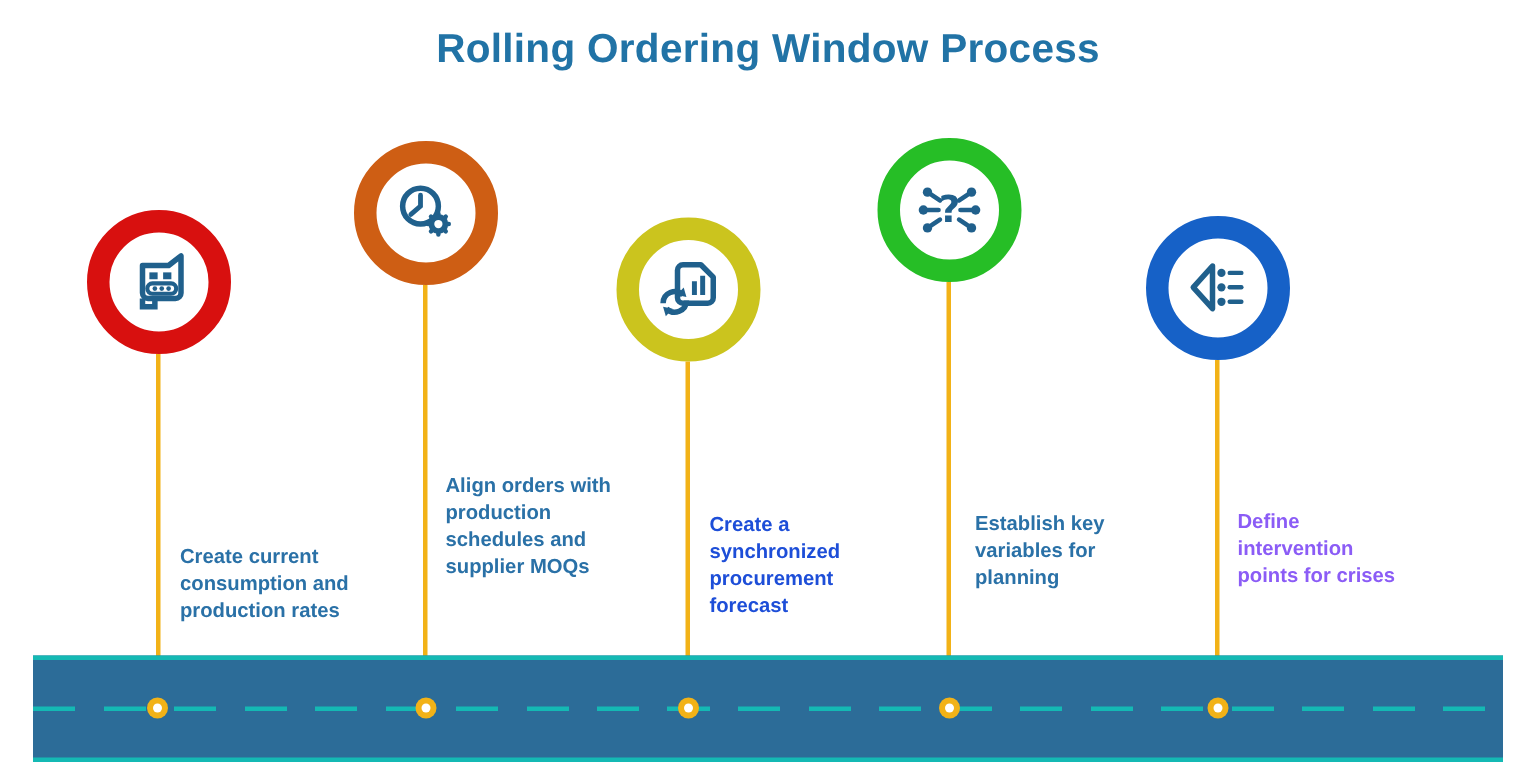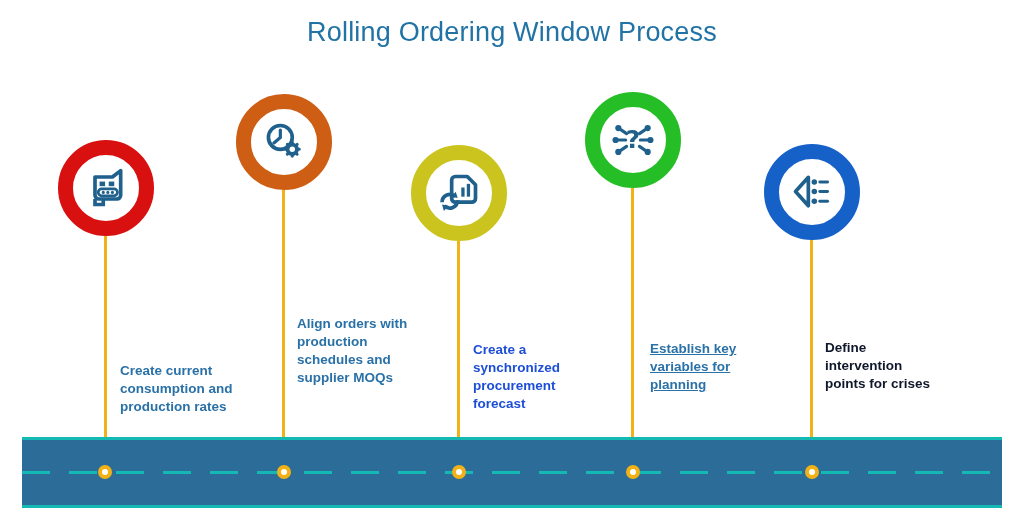--- a/index.html
+++ b/index.html
@@ -12,21 +12,21 @@
     overflow: hidden;
   }
   .title {
     position: absolute;
     top: 16px; left: 0;
     width: 1024px;
     margin: 0;
     text-align: center;
     font-size: 27px;
     line-height: 32px;
-    font-weight: 400;
+    font-weight: 700;
     letter-spacing: 0.2px;
     color: #2173A6;
   }
   .ring {
     position: absolute;
     width: 96px; height: 96px;
     box-sizing: border-box;
     border: 15px solid #999;
     border-radius: 50%;
     background: #ffffff;
@@ -201,21 +201,21 @@
             <circle cx="40" cy="11" r="3.4"></circle>
             <circle cx="43" cy="24" r="3.4"></circle>
             <circle cx="40" cy="37" r="3.4"></circle>
           </g>
           <text x="24" y="33" text-anchor="middle" font-size="27" font-weight="bold" fill="currentColor" font-family="DejaVu Sans, sans-serif">?</text>
         </svg>
       </span>
     </div>
     <div class="connector" style="background-color: rgb(242, 178, 23);"></div>
     <div class="dot" style="background-color: rgb(242, 178, 23);"></div>
-    <div class="label" style="color: rgb(42, 113, 167); text-decoration: underline;">Establish key
+    <div class="label" style="color: rgb(42, 113, 167);">Establish key
 variables for
 planning</div>
   </div>
 
   <div class="step s5">
     <div class="ring" style="border-color: rgb(22, 97, 199);">
       <span class="icon" style="color: rgb(32, 96, 140);">
         <svg width="44" height="44" viewBox="0 0 48 48">
           <path d="M20 8 L6 23.5 L20 39 Z" fill="none" stroke="currentColor" stroke-width="4" stroke-linejoin="round"></path>
           <g fill="currentColor">
@@ -226,21 +226,21 @@
           <g stroke="currentColor" stroke-width="3.2" stroke-linecap="round">
             <line x1="32.5" y1="13" x2="41" y2="13"></line>
             <line x1="32.5" y1="23.5" x2="41" y2="23.5"></line>
             <line x1="32.5" y1="34" x2="41" y2="34"></line>
           </g>
         </svg>
       </span>
     </div>
     <div class="connector" style="background-color: rgb(242, 178, 23);"></div>
     <div class="dot" style="background-color: rgb(242, 178, 23);"></div>
-    <div class="label" style="color: #0f172a;">Define
+    <div class="label" style="color: #8b5cf6;">Define
 intervention
 points for crises</div>
   </div>
 
   <div class="timeline-band" style="background-color: rgb(44, 108, 152);">
     <div class="timeline-dash"></div>
   </div>
 
 </div>
 

